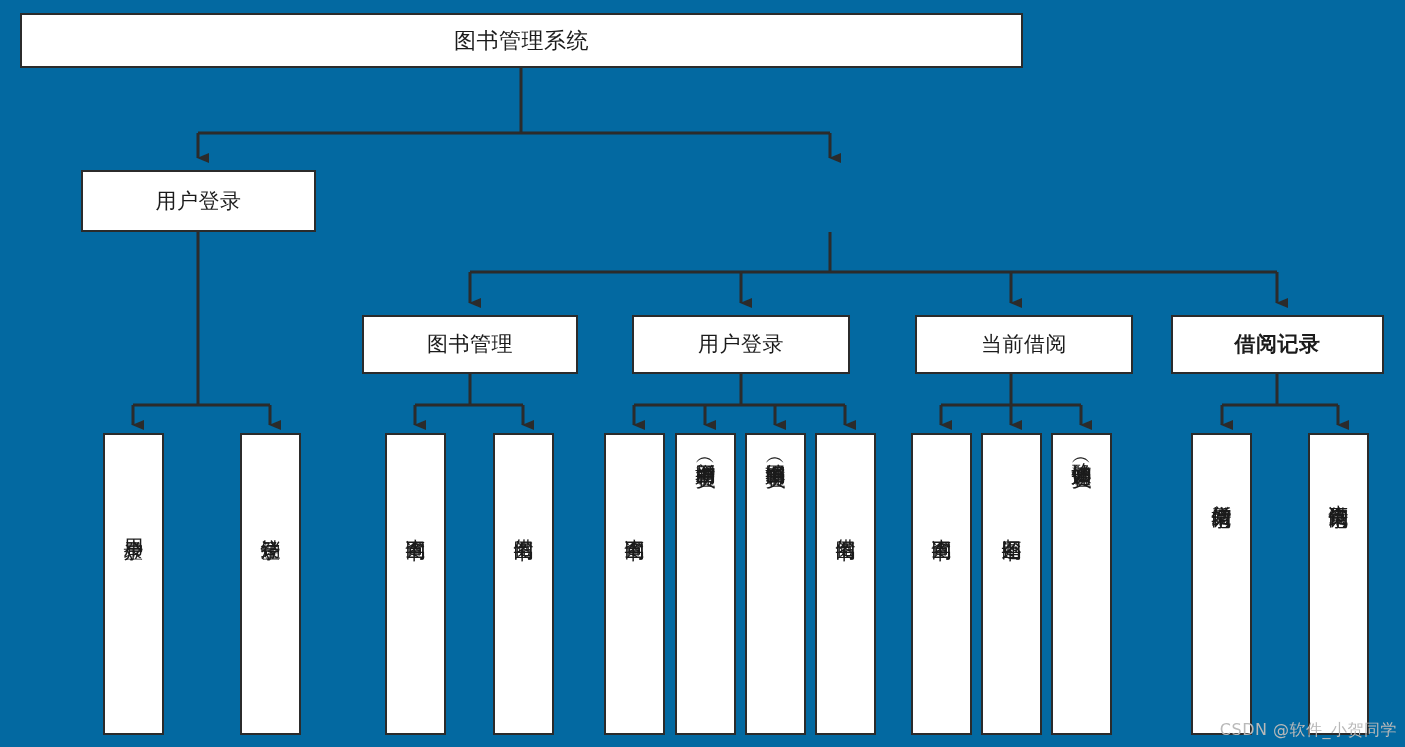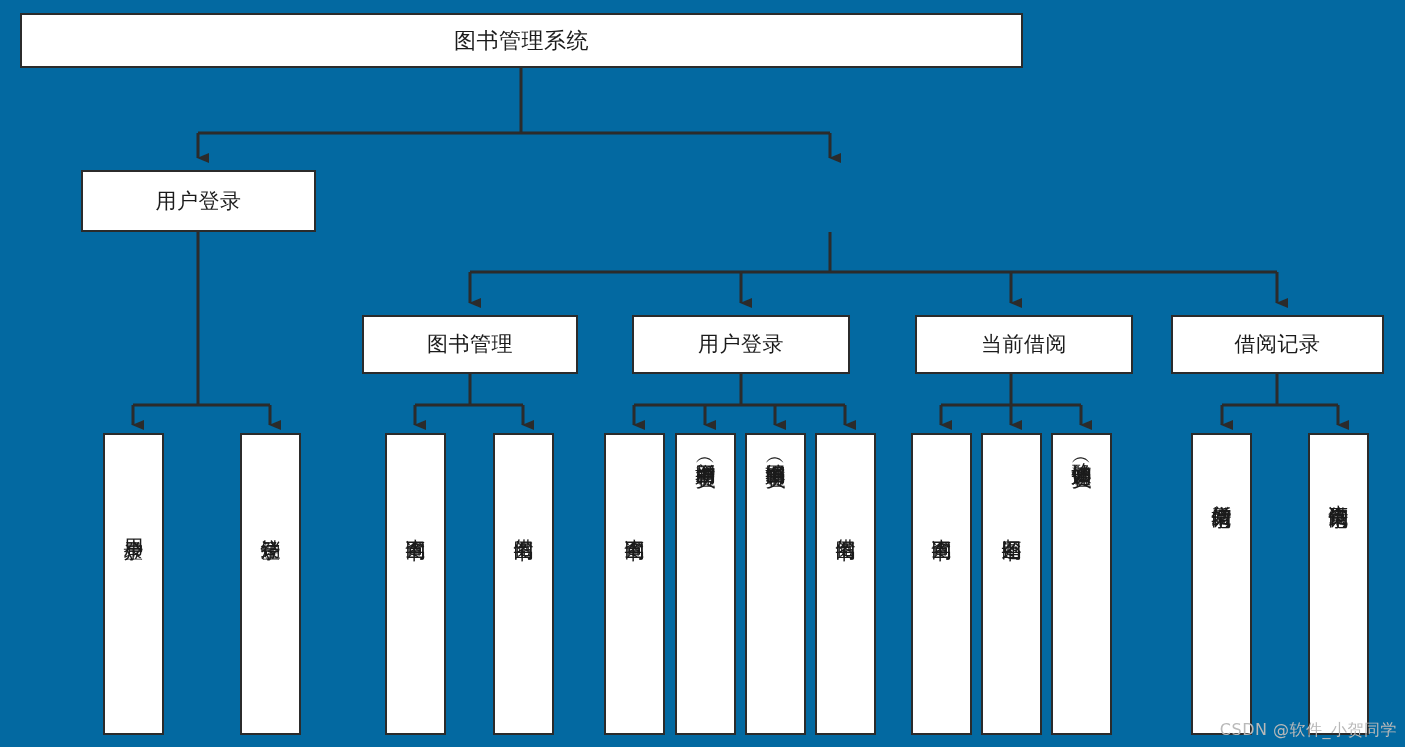--- a/index.html
+++ b/index.html
@@ -148,21 +148,21 @@
 
   <div class="node h" style="left:362px; top:315px; width:216px; height:59px;">
     <span class="label">图书管理</span>
   </div>
   <div class="node h" style="left:632px; top:315px; width:218px; height:59px;">
     <span class="label">用户登录</span>
   </div>
   <div class="node h" style="left:902px; top:315px; width:218px; height:59px;margin-left:13px;">
     <span class="label">当前借阅</span>
   </div>
-  <div class="node h" style="left:1171px; top:315px; width:213px; height:59px;">
+  <div class="node h" style="left:1171px; top:315px; width:213px; height:59px;font-weight:bold;">
     <span class="label">借阅记录</span>
   </div>
 
   <div class="node v mid" style="left:103px; top:433px; width:61px; height:302px;">
     <span class="label">用户登录</span>
   </div>
   <div class="node v mid" style="left:240px; top:433px; width:61px; height:302px;">
     <span class="label">注销登录</span>
   </div>
 

